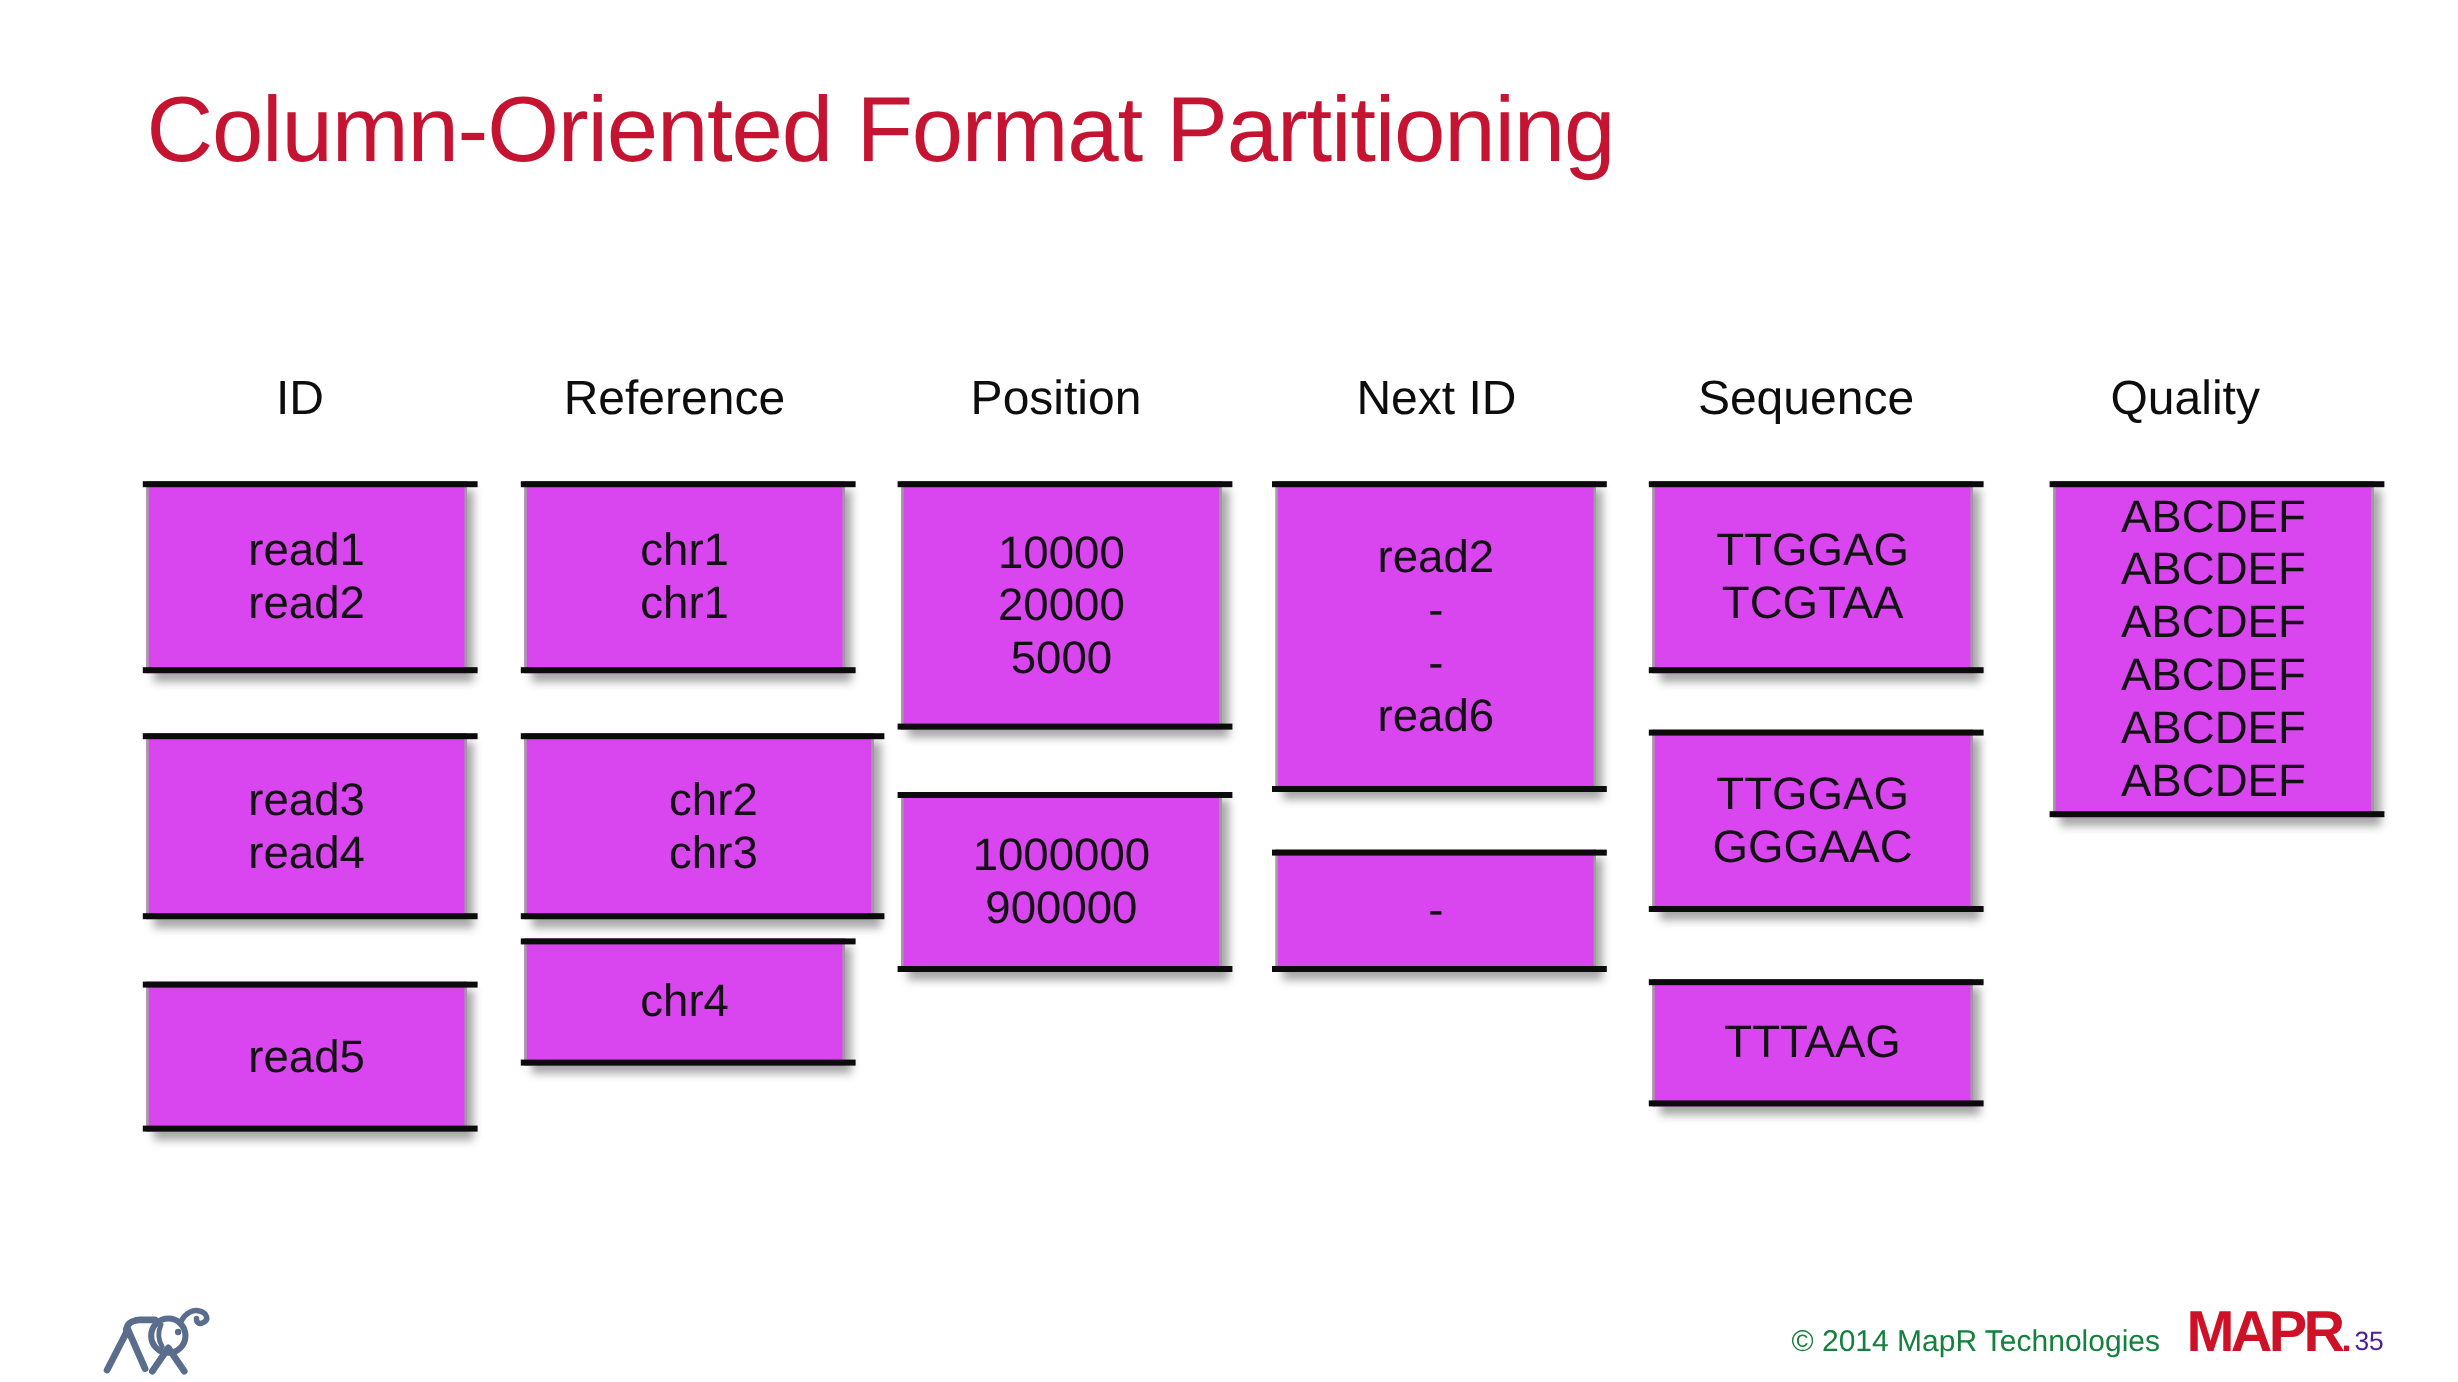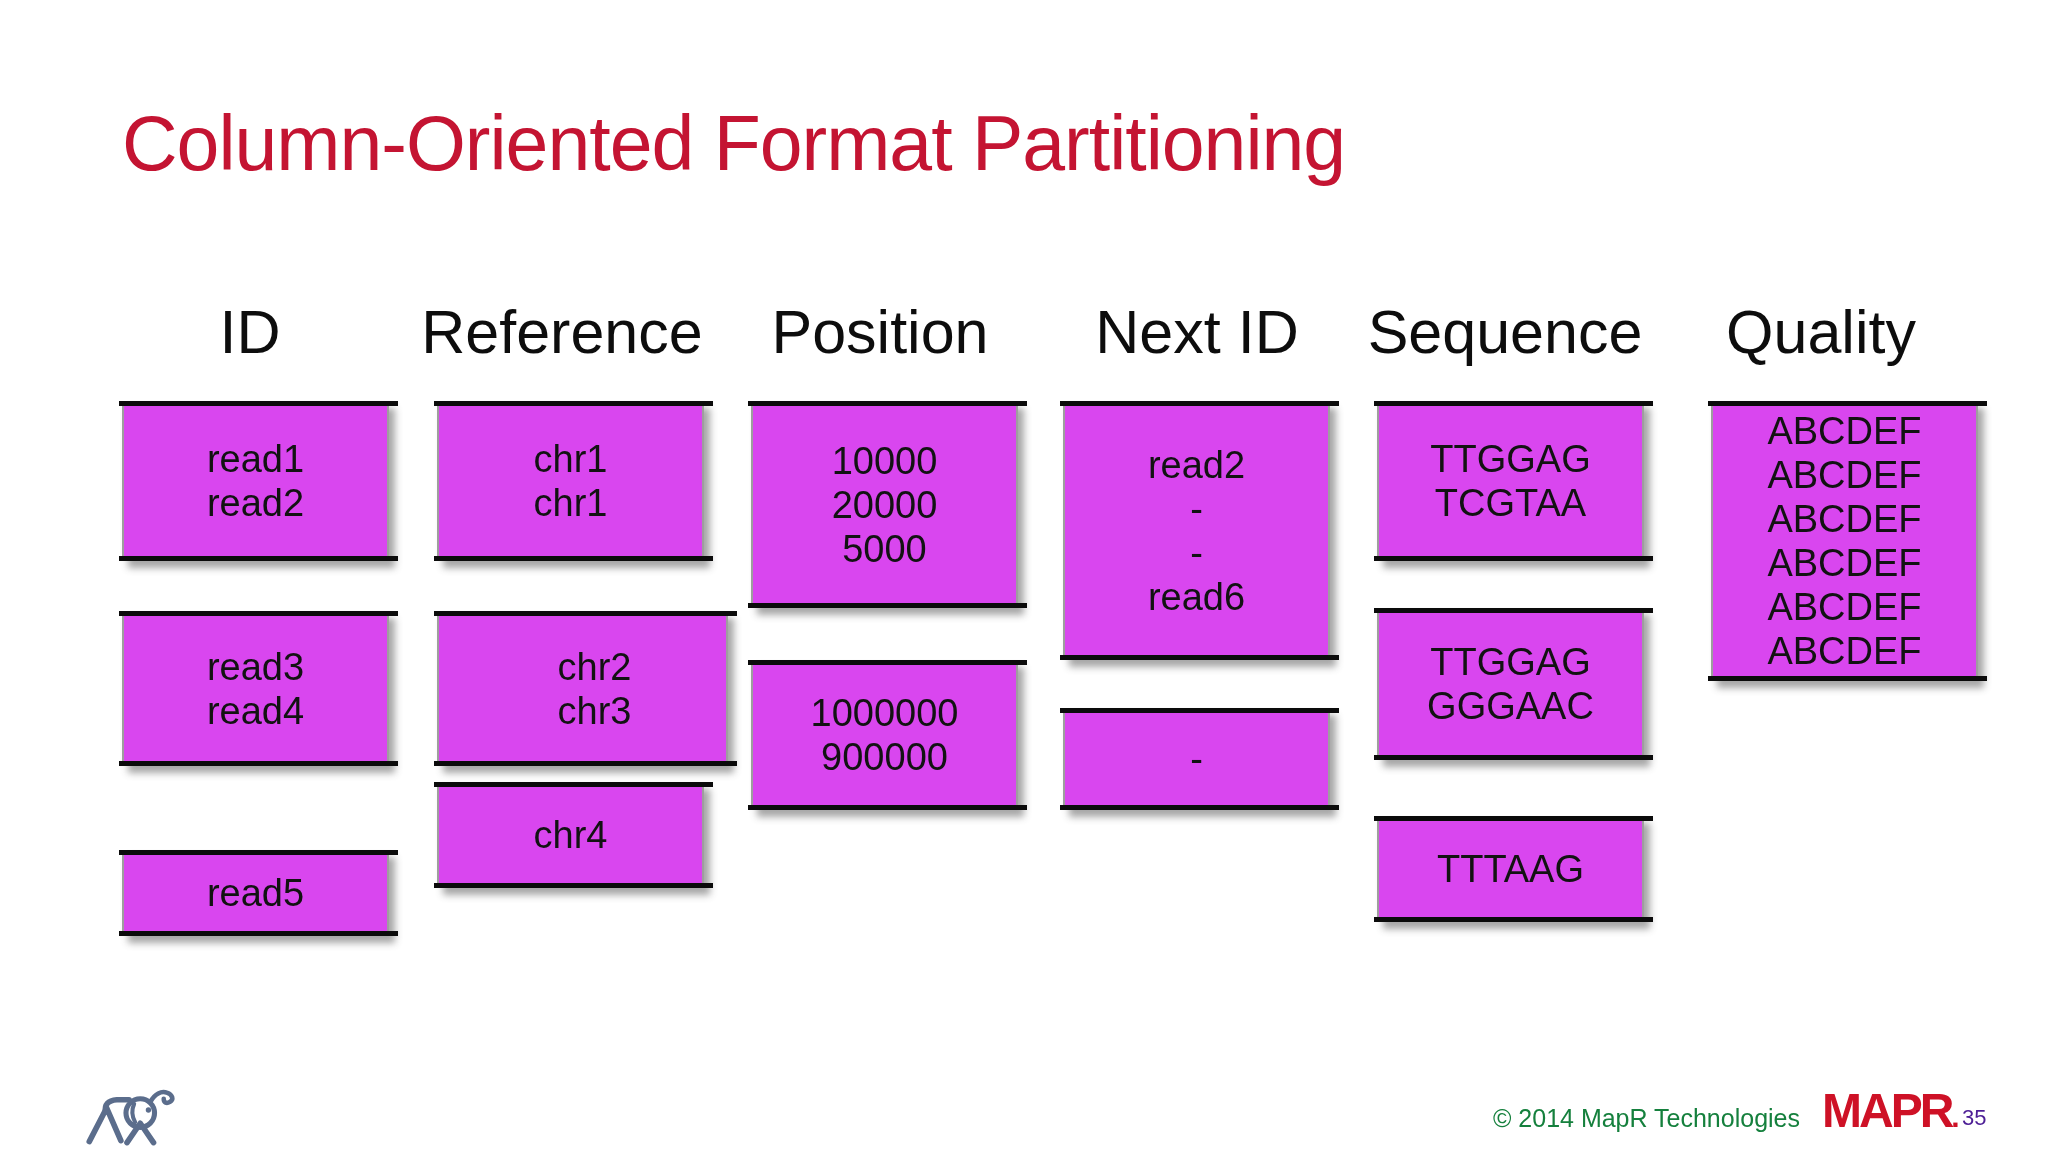--- a/index.html
+++ b/index.html
@@ -1,27 +1,27 @@
 <!DOCTYPE html>
 <html><head>
 <meta charset="utf-8">
 <style>
   html,body { margin:0; padding:0; background:#ffffff; }
   .slide {
     position:relative; width:2048px; height:1152px; background:#ffffff;
     overflow:hidden; font-family:"Liberation Sans","DejaVu Sans",sans-serif;
   }
   .title {
-    position:absolute; left:122px; top:105px;
+    position:absolute; left:122px; top:70px;
     font-size:77px; line-height:1.0; letter-spacing:-1px;
     color:#C41432; white-space:nowrap;
   }
   .col-header {
     position:absolute; top:300px; width:340px; margin-left:-170px;
-    text-align:center; font-size:61px; line-height:64px; color:#0d0d0d;
+    text-align:center; font-size:40px; line-height:64px; color:#0d0d0d;
     white-space:nowrap;
   }
   .box {
     position:absolute; width:263px; background:#d946ef;
     border-left:2px solid #9e9e9e; border-right:2px solid #9e9e9e;
     box-shadow:6px 7px 7px rgba(60,60,60,0.45);
     display:flex; flex-direction:column; align-items:center; justify-content:center;
   }
   .box::before, .box::after {
     content:""; position:absolute; left:-5px; right:-11px; height:5px;
@@ -59,21 +59,21 @@
   <div id="columns-root">
       <div class="col-header" style="left: 250px;">ID</div>
       <div class="box" style="left: 122px; top: 401px; height: 160px;">
         <div class="line">read1</div>
         <div class="line">read2</div>
       </div>
       <div class="box" style="left: 122px; top: 611px; height: 155px;">
         <div class="line">read3</div>
         <div class="line">read4</div>
       </div>
-      <div class="box" style="left: 122px; top: 818px; height: 86px; margin-top: 32px;">
+      <div class="box" style="left: 122px; top: 818px; height: 125px;">
         <div class="line">read5</div>
       </div>
       <div class="col-header" style="left: 562px;">Reference</div>
       <div class="box" style="left: 437px; top: 401px; height: 160px;">
         <div class="line">chr1</div>
         <div class="line">chr1</div>
       </div>
       <div class="box" style="left: 437px; top: 611px; height: 155px; padding-left: 24px;">
         <div class="line">chr2</div>
         <div class="line">chr3</div>

